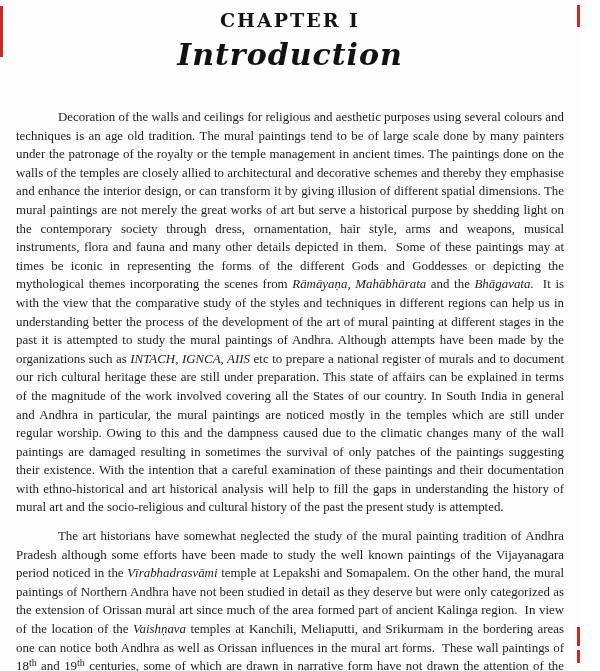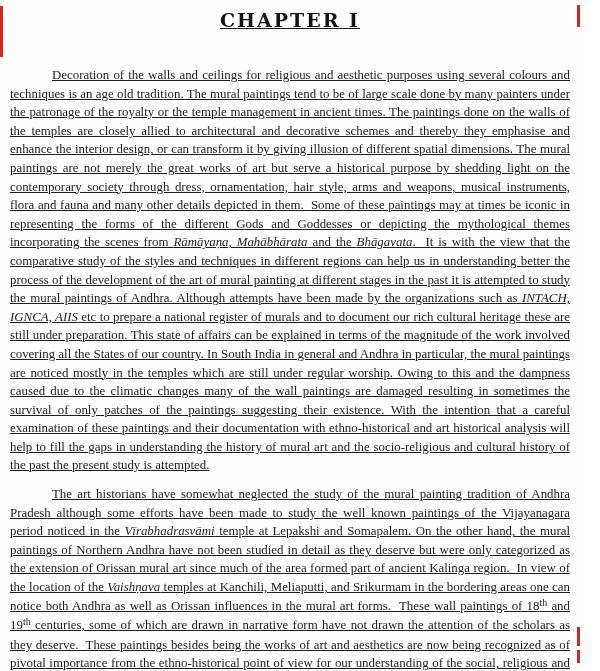--- a/index.html
+++ b/index.html
@@ -10,21 +10,20 @@
   }
   .page {
     position: relative;
     width: 580px; height: 671px;
     background: #fefefe;
     font-family: "Liberation Serif", serif;
     color: #1d1d1d;
     box-sizing: border-box;
     padding-top: 10px;
     overflow: hidden;
-    text-decoration: underline;
   }
   .chapter-heading {
     margin: 0;
     text-align: center;
     font-family: "DejaVu Serif", serif;
     font-weight: bold;
     font-size: 19px;
     line-height: 20px;
     letter-spacing: 2px;
     color: #141414;
@@ -41,21 +40,21 @@
     color: #121212;
   }
   .body-text {
     margin-top: 36px;
     padding: 0 6px;
     text-align: justify;
     font-size: 12.9px;
     line-height: 18.6px;
   }
   .body-text p {
-    margin: 4px;
+    margin: 10px;
     text-indent: 42px;
   }
   .body-text p + p { margin-top: 10px; }
   .n { font-style: normal; }
   .i { font-style: italic; }
   .sup {
     font-size: 10px;
     vertical-align: baseline;
     position: relative;
     top: -4px;
@@ -65,20 +64,21 @@
     width: 3px;
   }
   .edge-mark.left  { left: 0; }
   .edge-mark.right { right: 0; }
 </style>
 </head>
 <body>
 
 <div class="page">
   <h1 class="chapter-heading">CHAPTER I</h1>
+  <h2 class="chapter-title">Introduction</h2>
 
   <div class="body-text">
       <p><span class="n">Decoration of the walls and ceilings for religious and aesthetic purposes using several colours and techniques is an age old tradition. The mural paintings tend to be of large scale done by many painters under the patronage of the royalty or the temple management in ancient times. The paintings done on the walls of the temples are closely allied to architectural and decorative schemes and thereby they emphasise and enhance the interior design, or can transform it by giving illusion of different spatial dimensions. The mural paintings are not merely the great works of art but serve a historical purpose by shedding light on the contemporary society through dress, ornamentation, hair style, arms and weapons, musical instruments, flora and fauna and many other details depicted in them.&nbsp; Some of these paintings may at times be iconic in representing the forms of the different Gods and Goddesses or depicting the mythological themes incorporating the scenes from </span><span class="i">Rāmāyaṇa, Mahābhārata</span><span class="n"> and the </span><span class="i">Bhāgavata</span><span class="n">.&nbsp; It is with the view that the comparative study of the styles and techniques in different regions can help us in understanding better the process of the development of the art of mural painting at different stages in the past it is attempted to study the mural paintings of Andhra. Although attempts have been made by the organizations such as </span><span class="i">INTACH, IGNCA, AIIS</span><span class="n"> etc to prepare a national register of murals and to document our rich cultural heritage these are still under preparation. This state of affairs can be explained in terms of the magnitude of the work involved covering all the States of our country. In South India in general and Andhra in particular, the mural paintings are noticed mostly in the temples which are still under regular worship. Owing to this and the dampness caused due to the climatic changes many of the wall paintings are damaged resulting in sometimes the survival of only patches of the paintings suggesting their existence. With the intention that a careful examination of these paintings and their documentation with ethno-historical and art historical analysis will help to fill the gaps in understanding the history of mural art and the socio-religious and cultural history of the past the present study is attempted.</span></p>
       <p><span class="n">The art historians have somewhat neglected the study of the mural painting tradition of Andhra Pradesh although some efforts have been made to study the well known paintings of the Vijayanagara period noticed in the </span><span class="i">Vīrabhadrasvāmi</span><span class="n"> temple at Lepakshi and Somapalem. On the other hand, the mural paintings of Northern Andhra have not been studied in detail as they deserve but were only categorized as the extension of Orissan mural art since much of the area formed part of ancient Kalinga region.&nbsp; In view of the location of the </span><span class="i">Vaishṇava</span><span class="n"> temples at Kanchili, Meliaputti, and Srikurmam in the bordering areas one can notice both Andhra as well as Orissan influences in the mural art forms.&nbsp; These wall paintings of 18</span><span class="sup">th</span><span class="n"> and 19</span><span class="sup">th</span><span class="n"> centuries, some of which are drawn in narrative form have not drawn the attention of the scholars as they deserve.&nbsp; These paintings besides being the works of art and aesthetics are now being recognized as of pivotal importance from the ethno-historical point of view for our understanding of the social, religious and cultural setting in which they have evolved. The techniques, skills, materials used and the themes</span></p>
     </div>
 
   <div id="edge-marks">
       <div class="edge-mark left" style="top: 6px; height: 51px; background: rgb(204, 42, 36);"></div>
       <div class="edge-mark right" style="top: 5px; height: 22px; background: rgb(204, 42, 36);"></div>
       <div class="edge-mark right" style="top: 627px; height: 19px; background: rgb(204, 42, 36);"></div>

